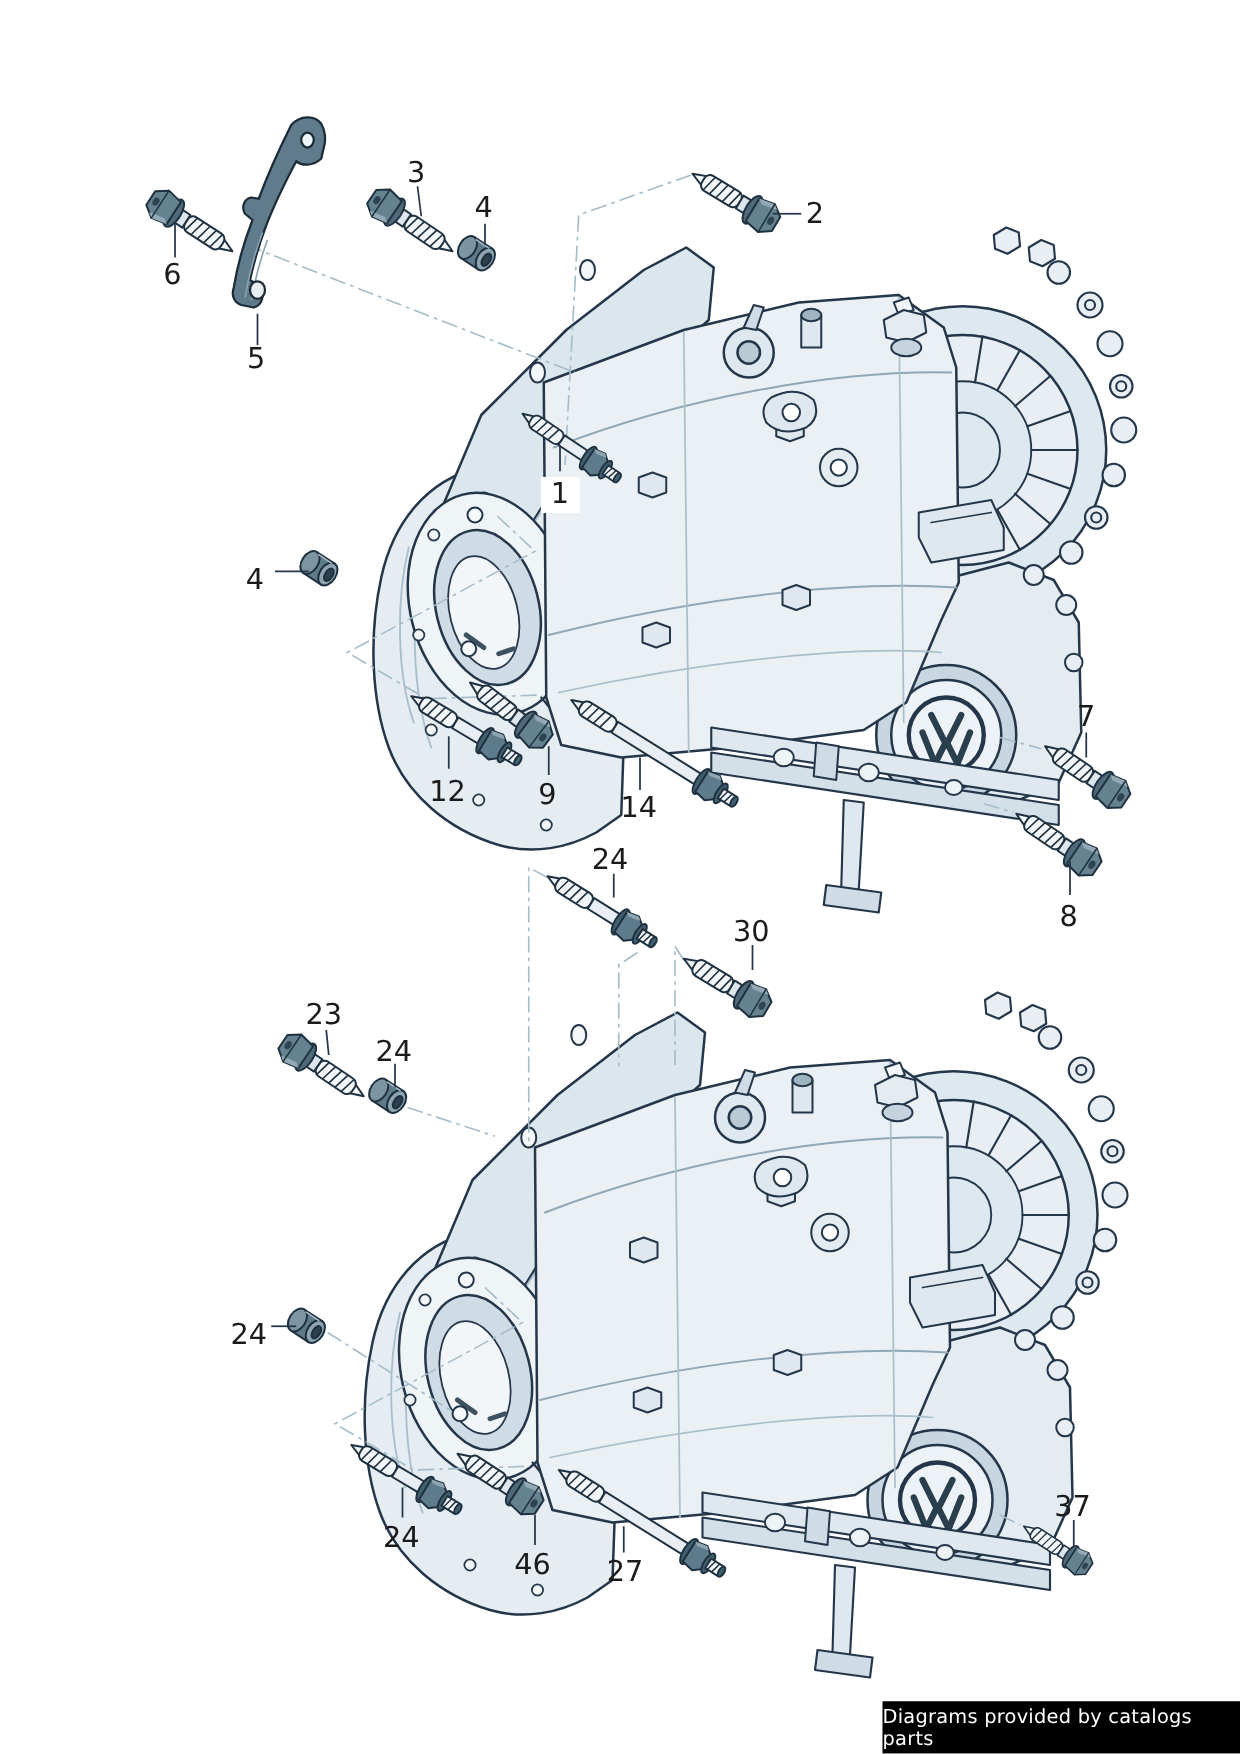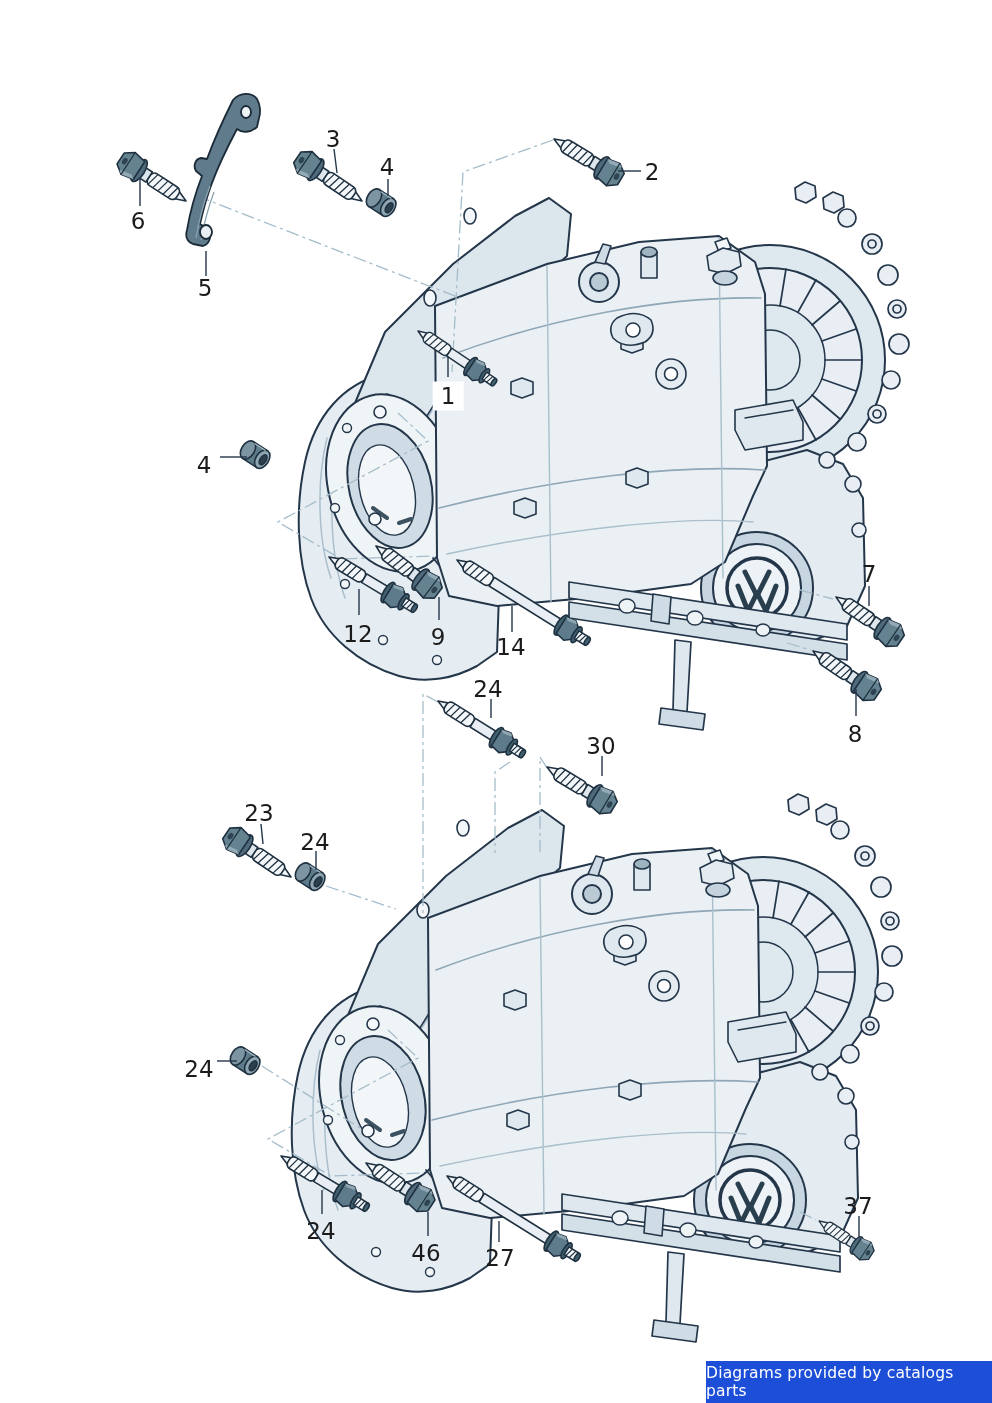--- a/index.html
+++ b/index.html
@@ -3,21 +3,21 @@
 <meta charset="utf-8">
 <style>
   html,body{margin:0;padding:0;background:#ffffff;}
   .stage{position:relative;width:992px;height:1403px;background:#ffffff;overflow:hidden;
          font-family:"DejaVu Sans",sans-serif;}
   svg.diagram{position:absolute;left:0;top:0;}
   .callout{position:absolute;transform:translate(-50%,-50%);
            font-size:23px;line-height:1;color:#1b1b1b;white-space:nowrap;}
   .callout.boxed{background:#ffffff;padding:3px 8px;}
   .footer-bar{position:absolute;left:706px;top:1361px;width:286px;height:42px;
-              background:#1d4ed8;display:flex;align-items:center;justify-content:center;}
+              background:#000000;display:flex;align-items:center;justify-content:center;}
   .footer-bar span{color:#ffffff;font-size:15.5px;letter-spacing:.2px;}
 </style>
 </head>
 <body>
 
 <div class="stage">
 
 <svg class="diagram" width="992" height="1403" viewBox="0 0 992 1403">
   <defs>
 

